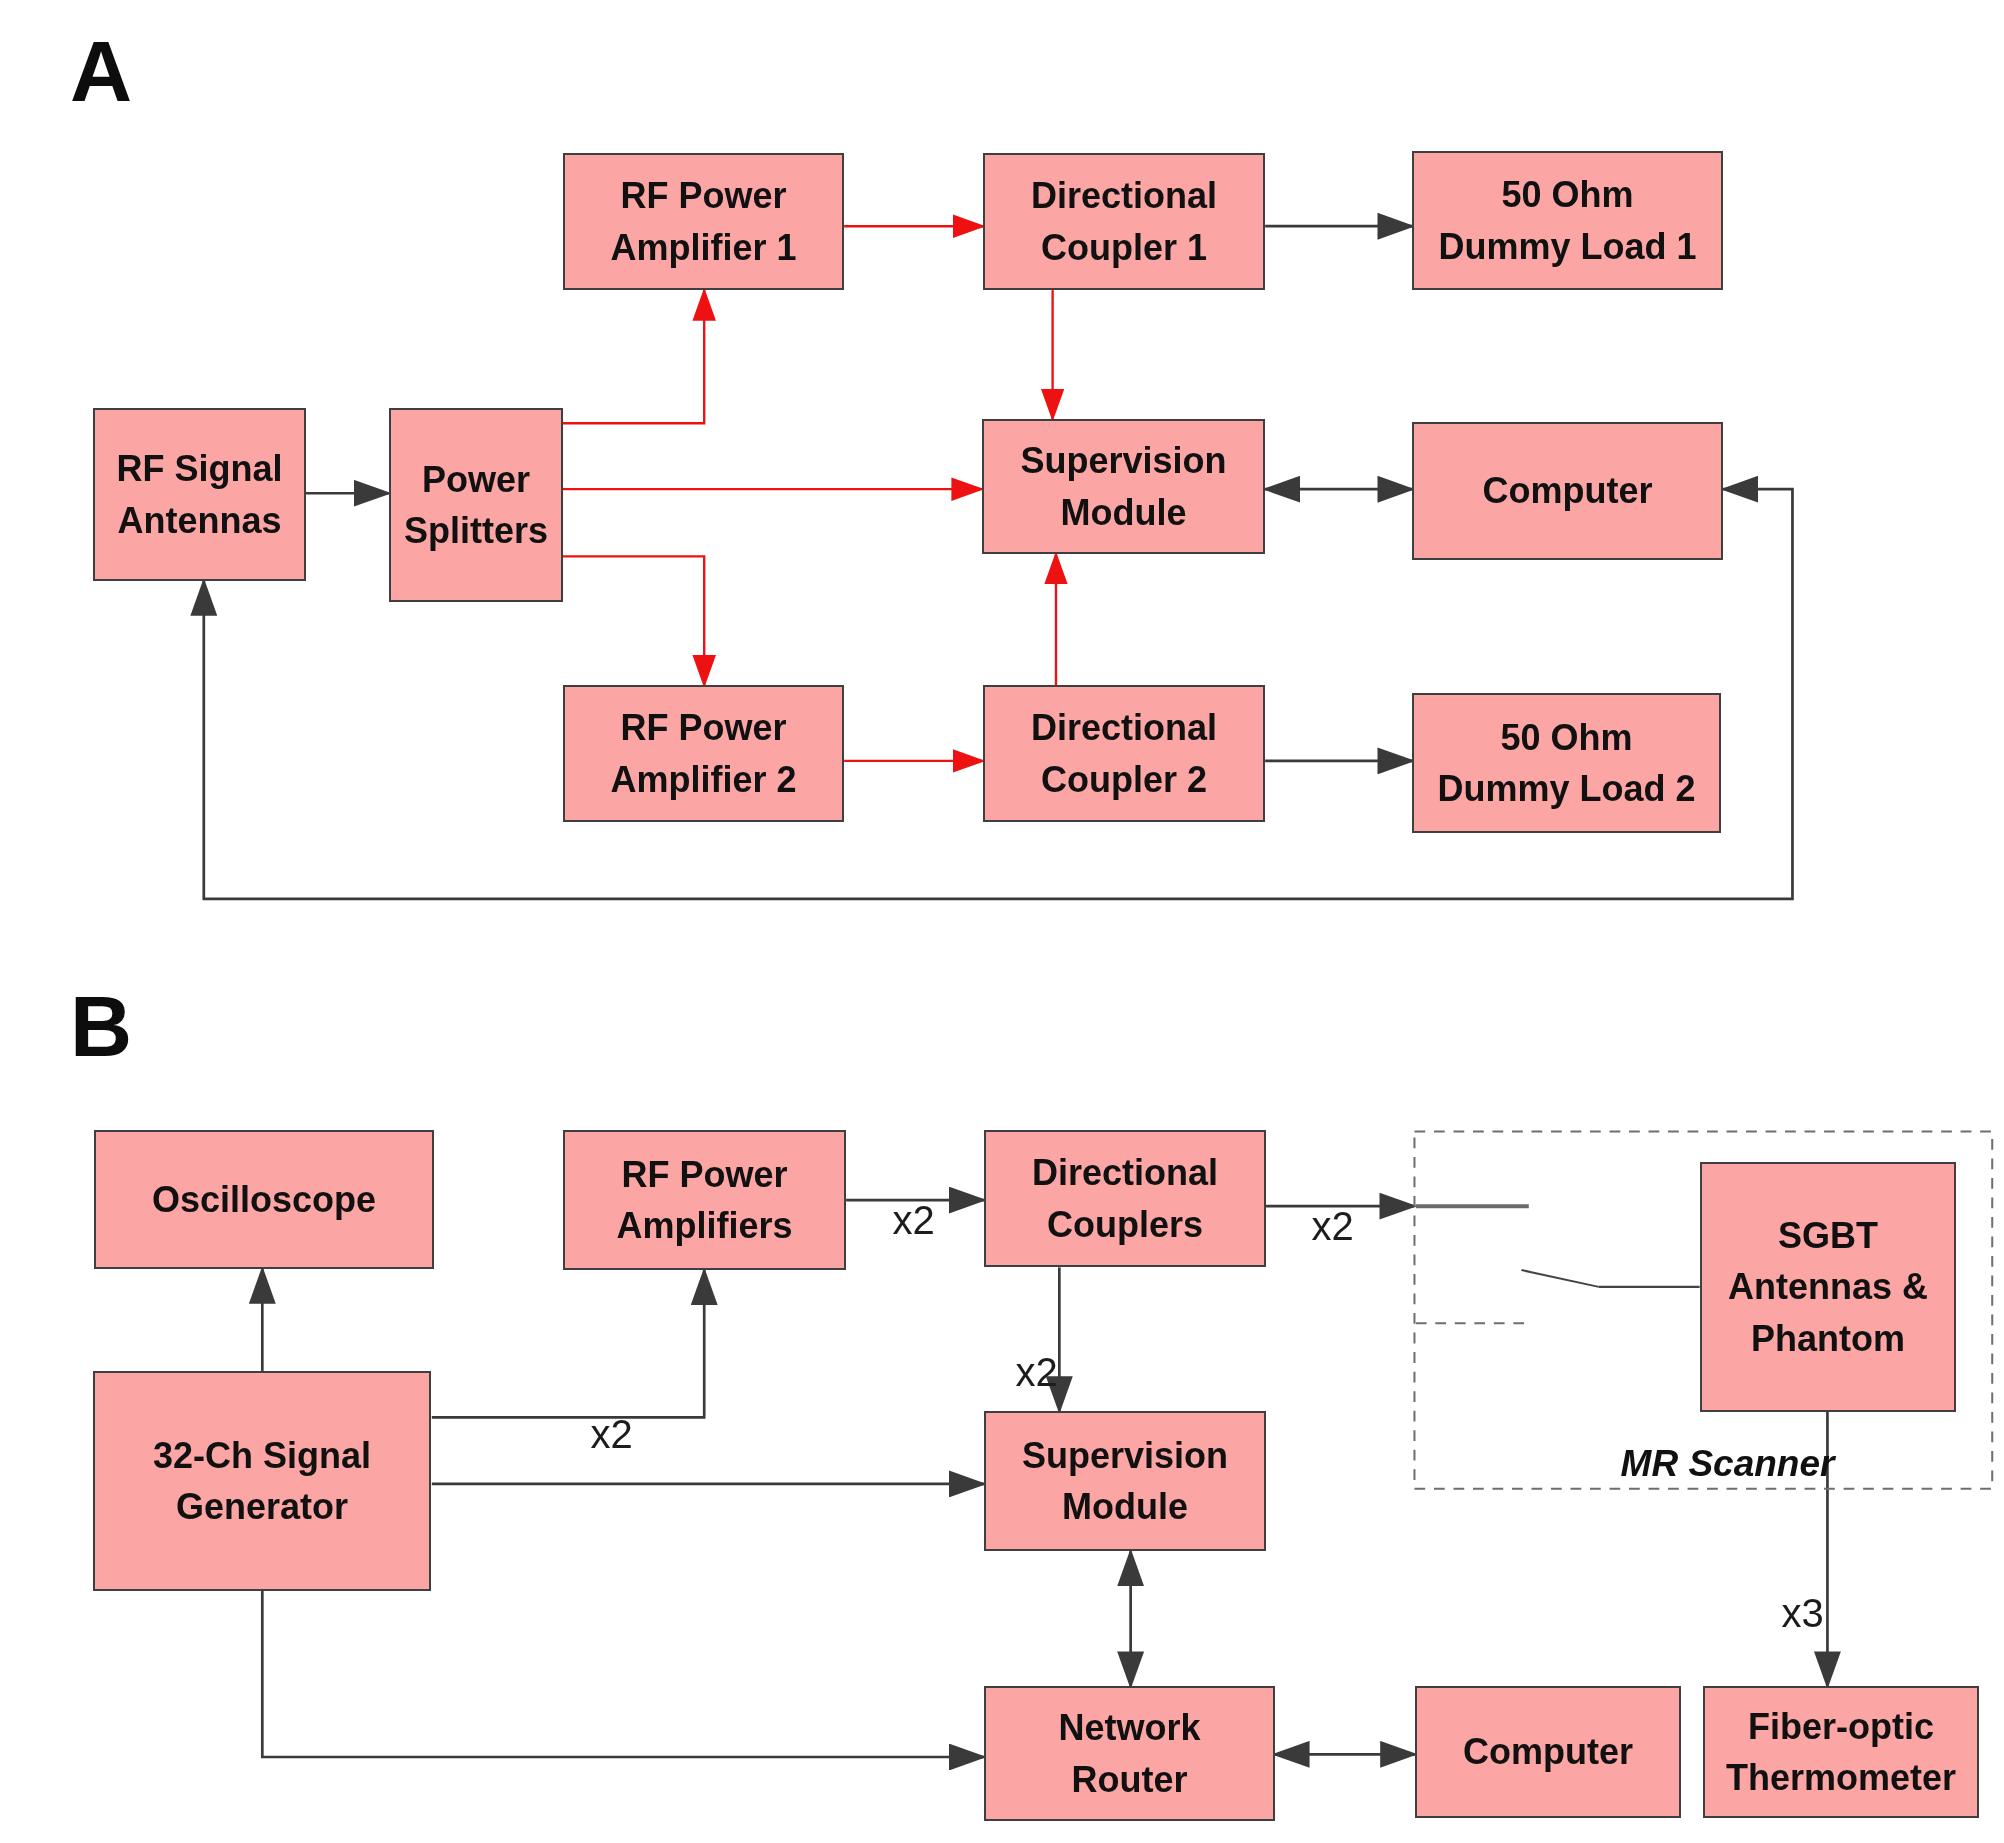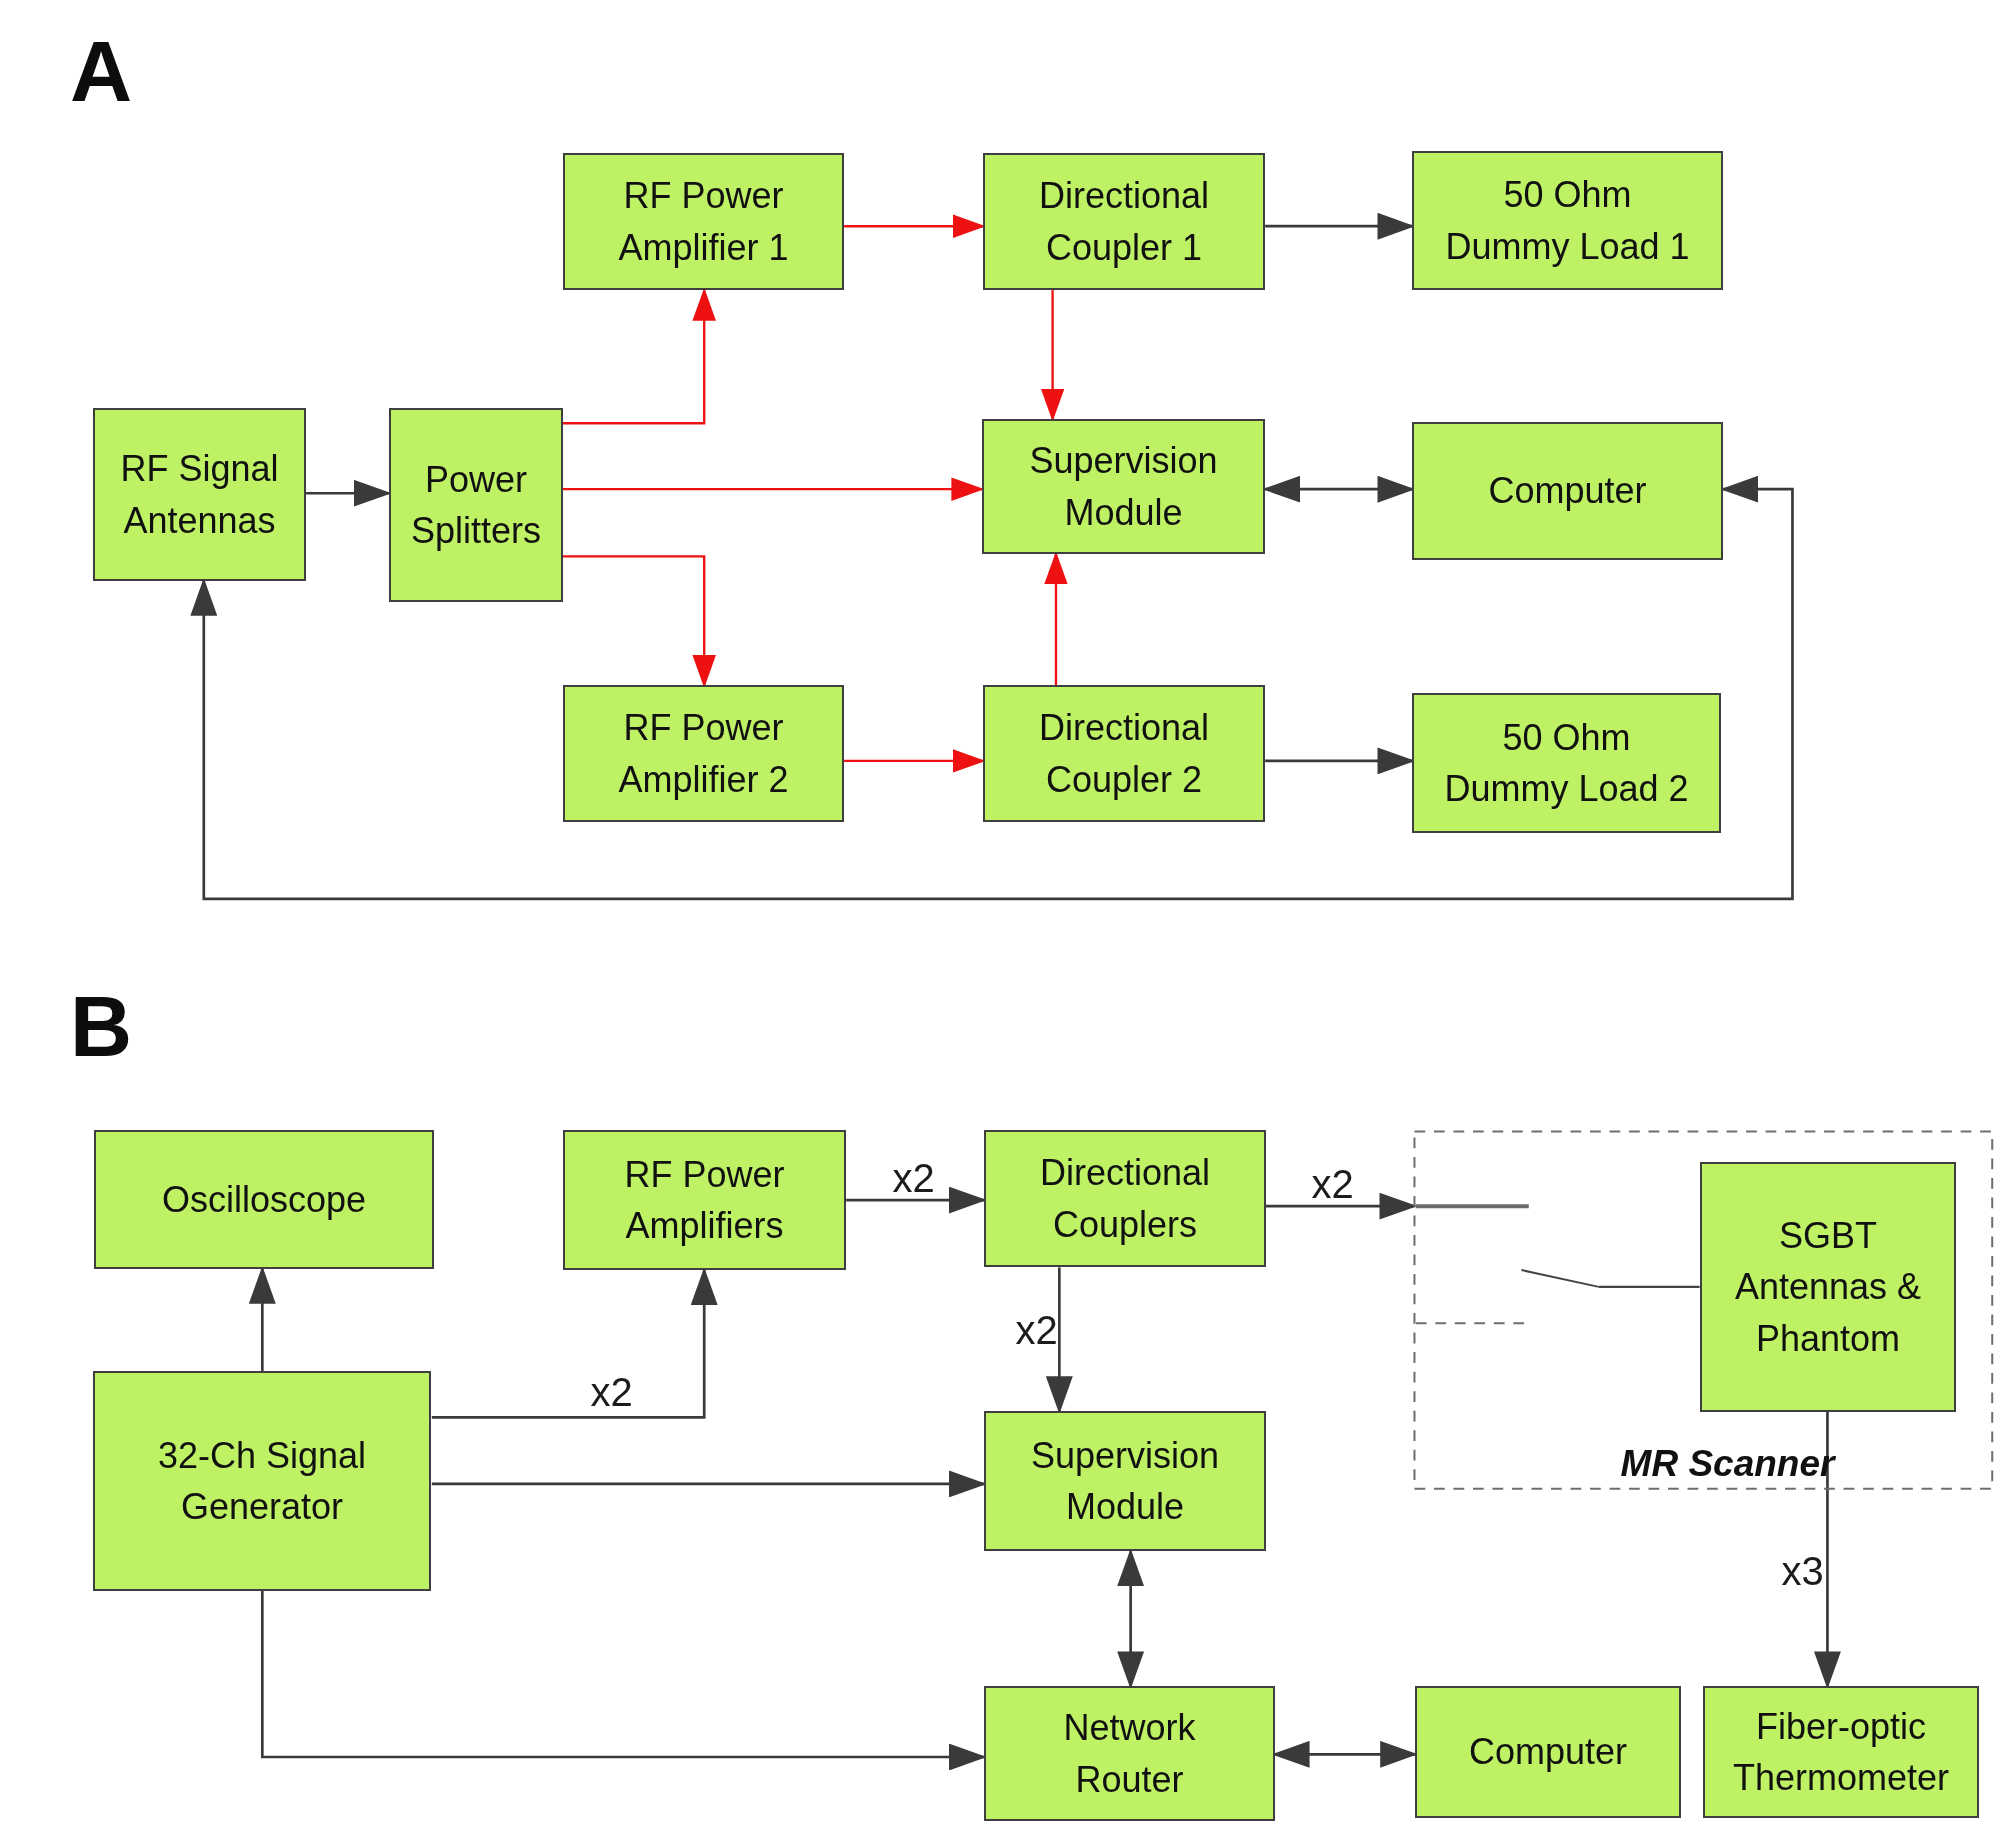--- a/index.html
+++ b/index.html
@@ -14,44 +14,45 @@
     position:relative;
     width:2005px;height:1844px;
     background:var(--background);
     font-family:"Liberation Sans", sans-serif;
     color:var(--text);
   }
   .node{
     position:absolute;
     box-sizing:border-box;
     border:2.7px solid var(--box-border);
-    background:#bef264;
+    background:#fca5a5;
     display:flex;align-items:center;justify-content:center;
     text-align:center;
-    font-weight:normal;
+    font-weight:bold;
     font-size:36px;
     line-height:1.42;
     white-space:pre-line;
     color:var(--text);
   }
   .panel-label{
     position:absolute;
     font-weight:bold;
     font-size:86px;
     line-height:1;
     color:#0d0d0d;
   }
   .mult{
     position:absolute;
     font-size:40px;
     font-weight:normal;
     color:#1c1c1c;
     width:87px;
     text-align:center;
     line-height:1;
+    margin-top:42px;
   }
   .free-label{
     position:absolute;
     font-weight:bold;
     font-size:37px;
     color:var(--text);
     text-align:center;
     line-height:1;
   }
   #wires{position:absolute;left:0;top:0;width:2005px;height:1844px;}

